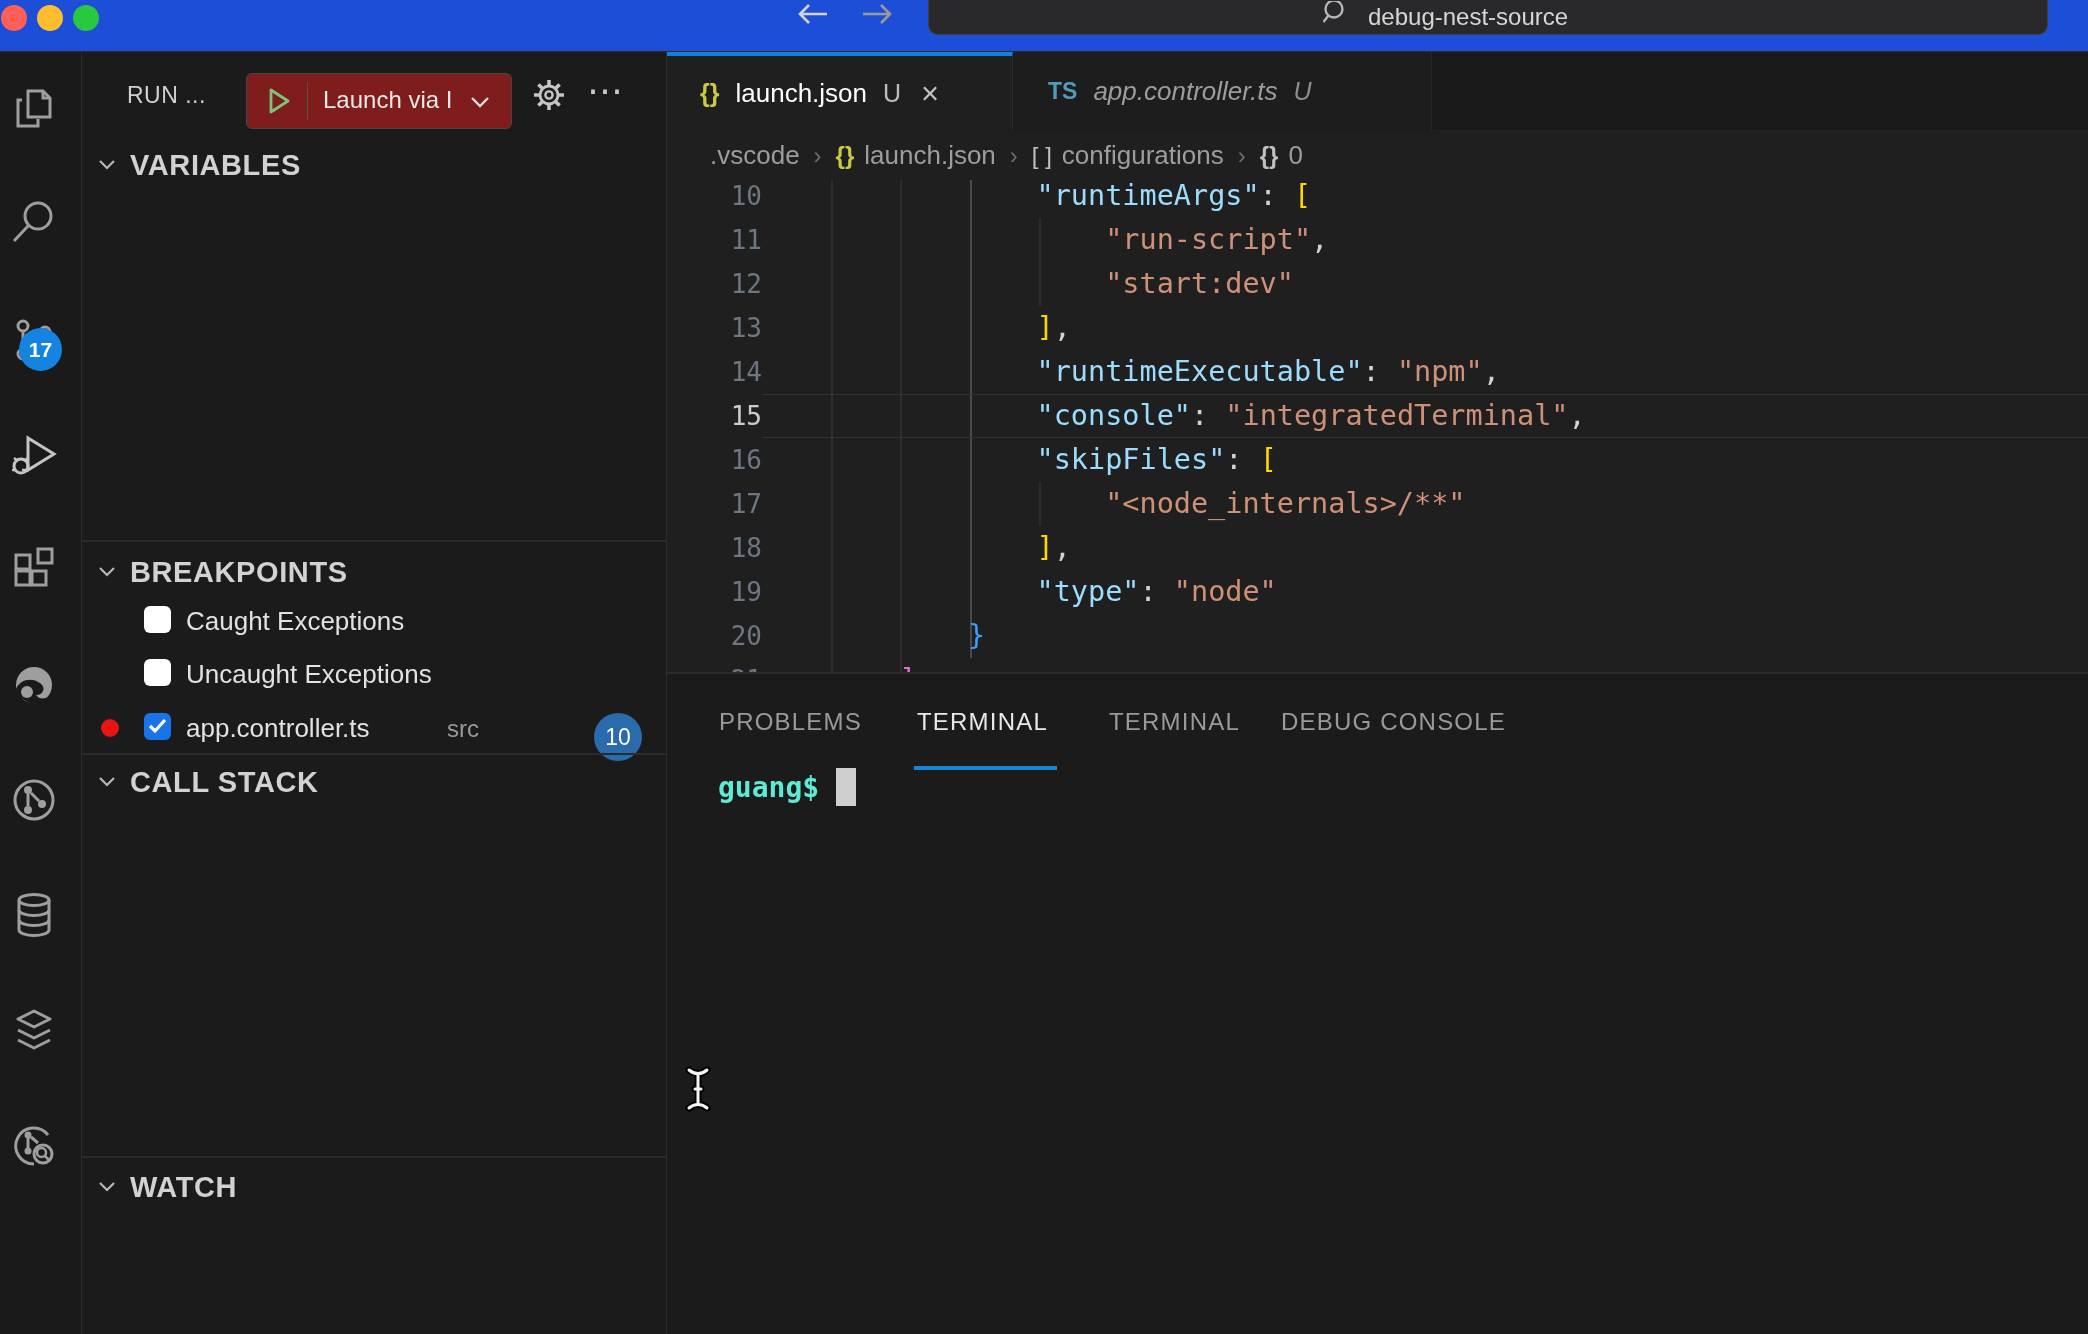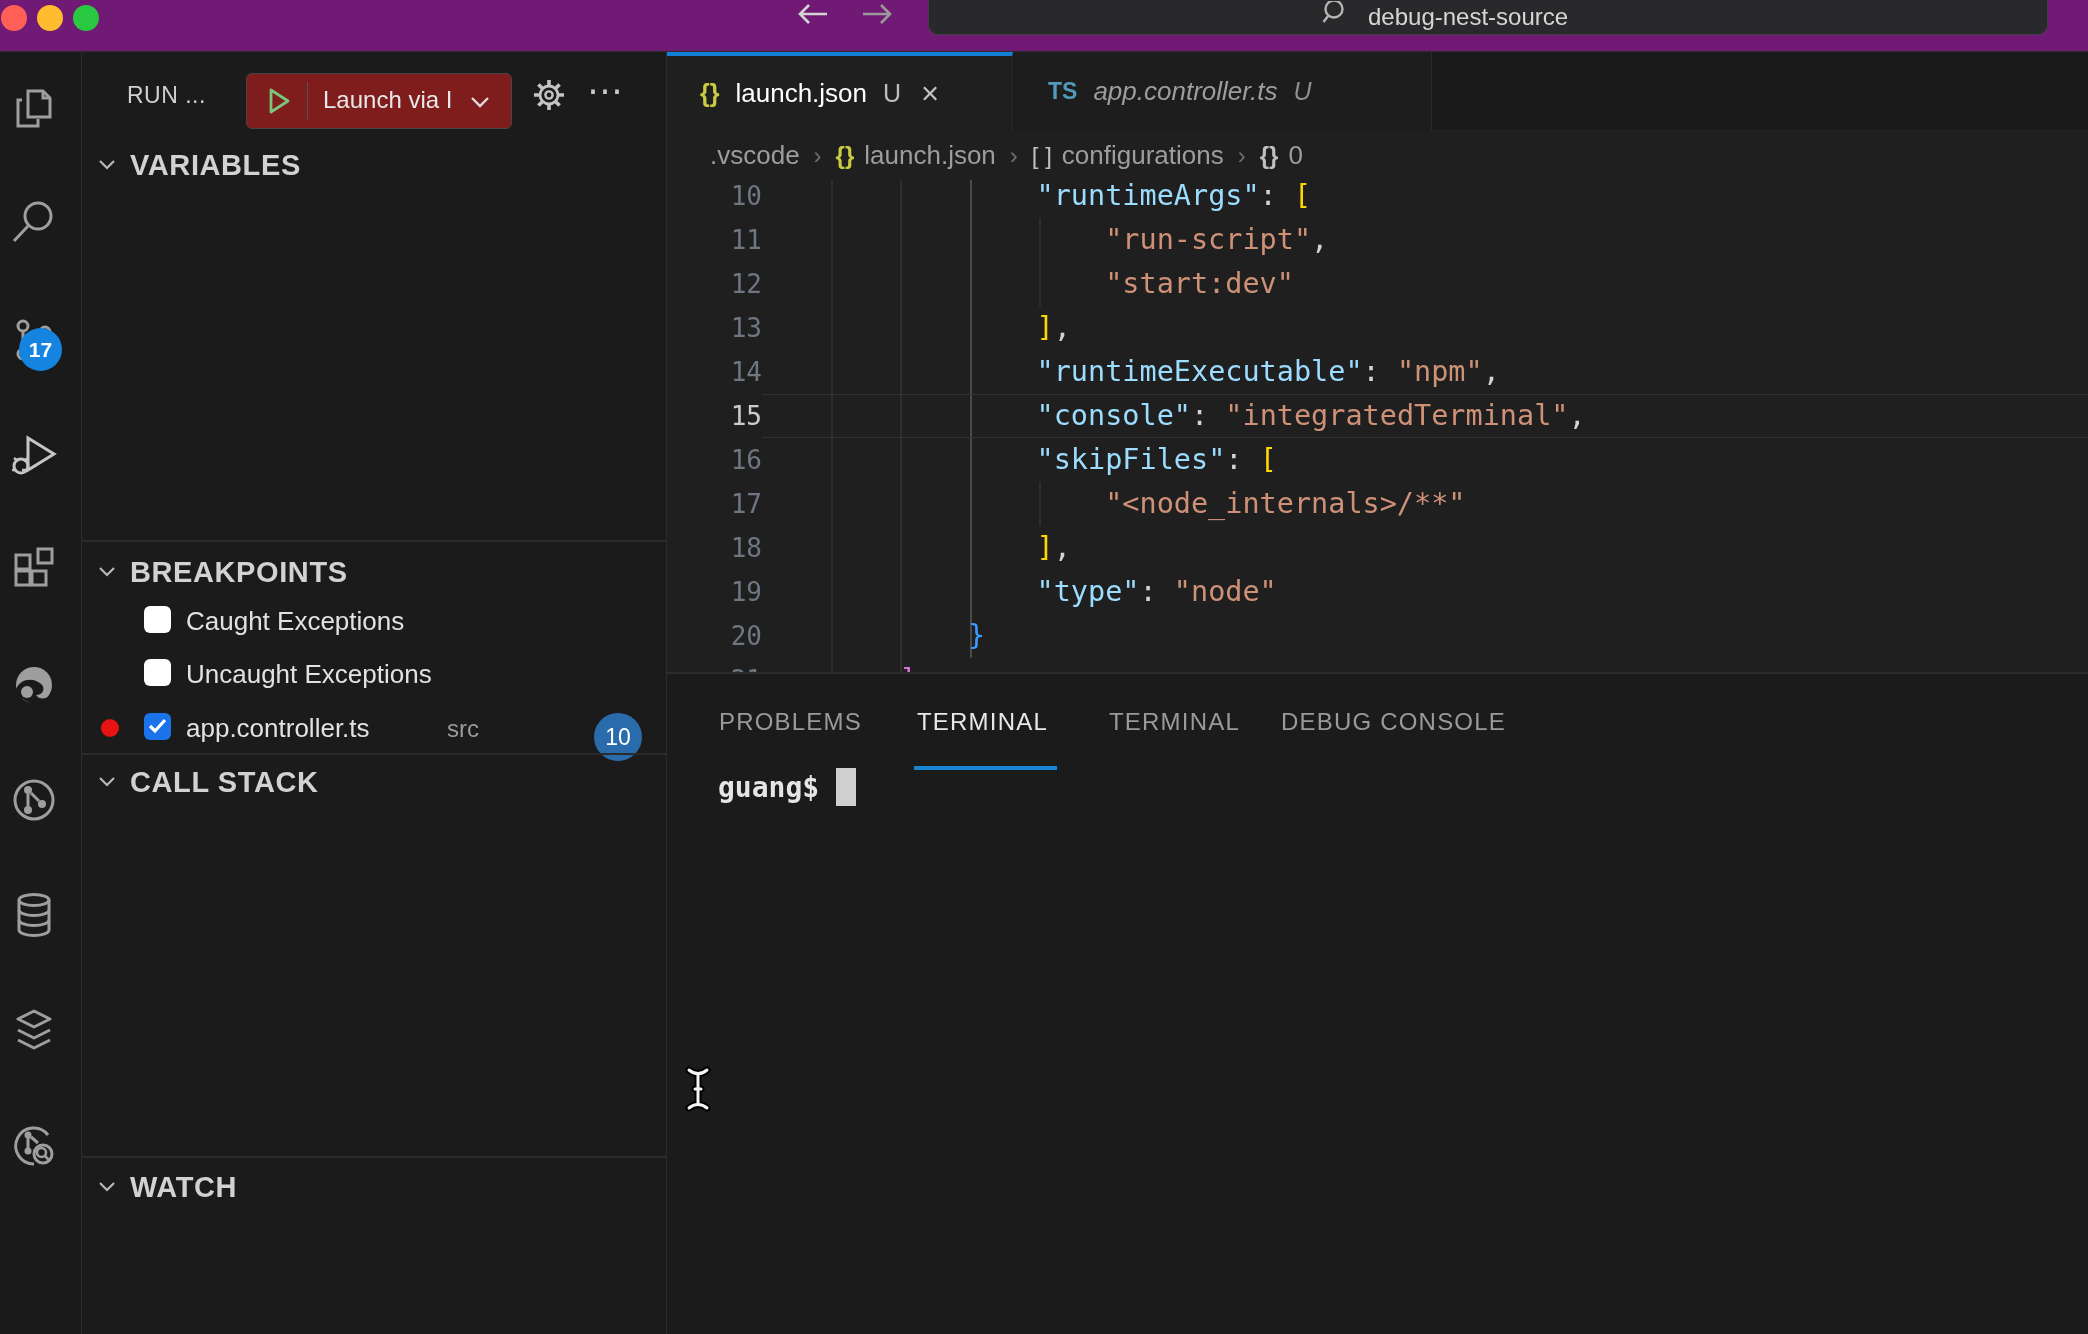--- a/index.html
+++ b/index.html
@@ -1,20 +1,20 @@
 <!DOCTYPE html>
 <html><head>
 <meta charset="utf-8">
 <style>
   html,body{margin:0;padding:0;background:#101010;}
   #stage{position:relative;width:2088px;height:1334px;background:#1b1b1b;overflow:hidden;
          font-family:"Liberation Sans",sans-serif;color:#cccccc;}
   .abs{position:absolute;}
   
-  #titlebar{left:0;top:0;width:2088px;height:52px;background:#701a75;}
+  #titlebar{left:0;top:0;width:2088px;height:52px;background:#1d4ed8;}
   .tl{position:absolute;top:5px;width:26px;height:26px;border-radius:50%;}
   .navarrow{position:absolute;top:0;}
   #searchbox{position:absolute;left:928px;top:-16px;width:1118px;height:49px;background:#29292b;
              border:1px solid #3f3f41;border-radius:10px;}
   #search-text{position:absolute;left:1368px;top:0px;height:34px;line-height:34px;font-size:24px;color:#d6d6d6;}
   
   .hline{background:#2b2b2b;height:1.5px;}
   .vline{background:#2b2b2b;width:1.5px;}
   
   #activitybar{left:0;top:52px;width:81px;height:1282px;background:#1a1a1a;}
@@ -70,21 +70,21 @@
   .code-row.active .lt{border-top:1.5px solid #323232;border-bottom:1.5px solid #323232;line-height:41px;}
   .tk-key{color:#9CDCFE;}.tk-str{color:#CE9178;}.tk-pun{color:#d4d4d4;}
   .tk-b1{color:#FFD700;}.tk-b2{color:#DA70D6;}.tk-b3{color:#3B9EFF;}
   .iguide{position:absolute;width:1.5px;background:#2e2e2e;}
   .iguide.active{background:#4a4a4a;}
   
   #panel{left:667px;top:672px;width:1421px;height:662px;background:#1b1b1b;}
   .panel-tab{position:absolute;top:36px;font-size:24px;letter-spacing:1.2px;color:#9a9a9a;}
   .panel-tab.active{color:#e8e8e8;}
   #panel-underline{position:absolute;left:247px;top:94px;width:143px;height:4px;background:#1a85d6;}
-  #term-prompt{position:absolute;left:51px;top:99px;font-family:"DejaVu Sans Mono",monospace;font-size:28px;font-weight:bold;color:#e5e5e5;}
+  #term-prompt{position:absolute;left:51px;top:99px;font-family:"DejaVu Sans Mono",monospace;font-size:28px;font-weight:bold;color:#5eead4;}
   #term-cursor{position:absolute;left:169px;top:96px;width:20px;height:38px;background:#cfcfcf;}
   svg{display:block;}
 </style>
 </head>
 <body>
 
 <div id="stage">
 
   <div id="titlebar" class="abs">
     <div class="tl" style="left:1px;background:#ff5f57;"></div>

